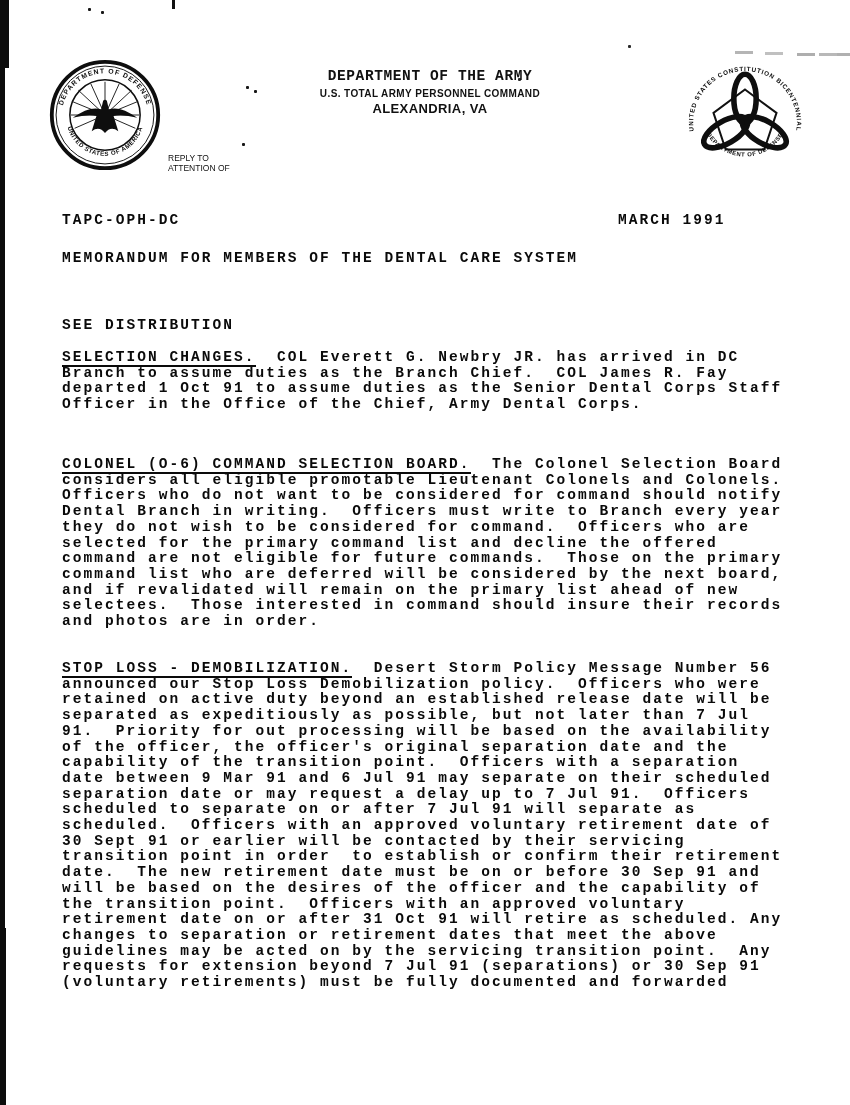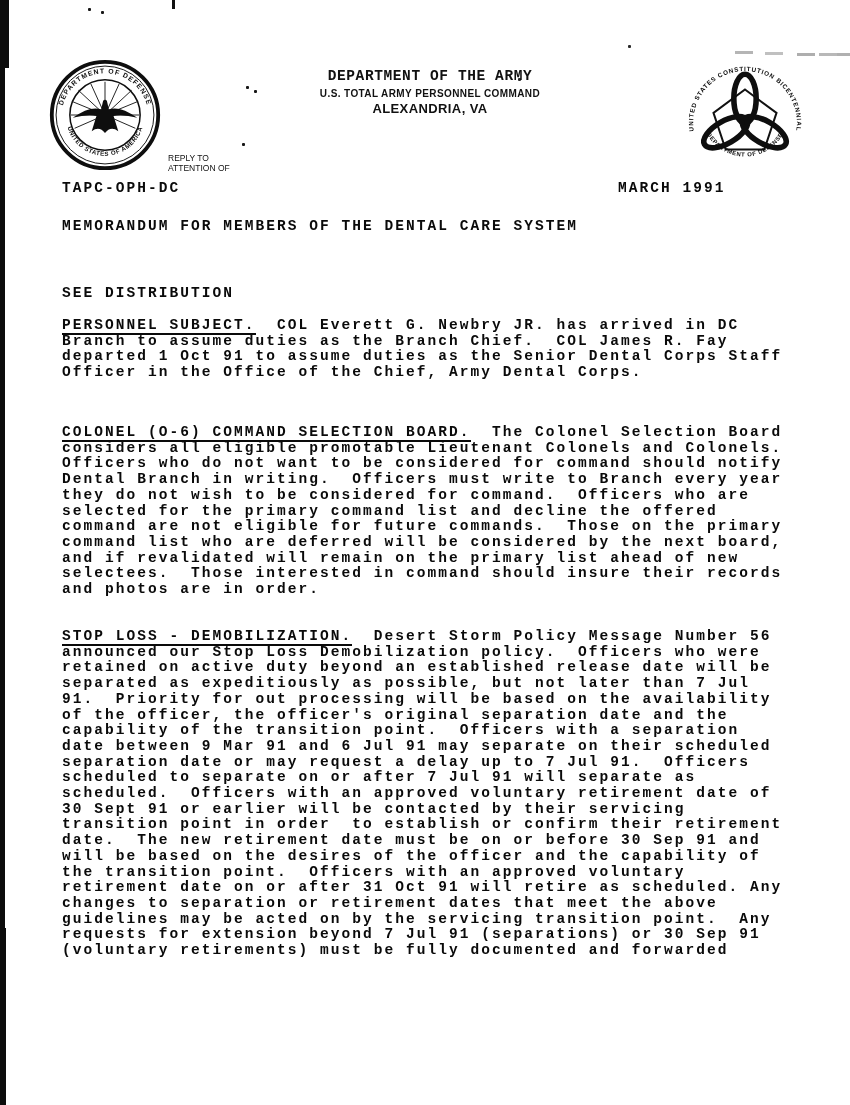--- a/index.html
+++ b/index.html
@@ -23,21 +23,21 @@
   .lh-dept{font-size:14.5px;letter-spacing:.6px;font-family:Liberation Mono, monospace;}
   .lh-cmd{font-size:10px;letter-spacing:.4px;margin-top:4px;}
   .lh-loc{font-size:13px;letter-spacing:.4px;margin-top:2px;text-align:center;}
   .reply-to{position:absolute;left:168px;top:153px;font-family:"Liberation Sans", sans-serif;
     font-weight:normal;font-size:8.5px;line-height:10px;white-space:pre;color:#111;}
   .seal{position:absolute;}
   .seal-left{left:48px;top:58px;width:114px;height:114px;}
   .seal-right{left:684px;top:56px;width:122px;height:122px;}
   
   .tw{position:absolute;left:62px;font-family:"Liberation Mono", monospace;font-weight:bold;
-      font-size:14.5px;letter-spacing:2.05px;line-height:15.7px;white-space:pre;color:#0a0a0a;}
+      font-size:14.5px;letter-spacing:2.05px;line-height:15.7px;white-space:pre;color:#0a0a0a;margin-top:32px;}
   .office-symbol{top:181px;}
   .memo-date{left:618px;top:181px;}
   .memo-to{top:219px;}
   .memo-subject{top:253px;}
   .memo-dist{top:286px;text-align:center;}
   .para-1{top:318px;}
   .para-2{top:425px;}
   .para-3{top:629px;}
   .uhead{border-bottom:2px solid #0a0a0a;}
 </style>
@@ -110,21 +110,21 @@
 
   <div class="reply-to">REPLY TO
 ATTENTION OF</div>
 
   <div class="tw office-symbol">TAPC-OPH-DC</div>
   <div class="tw memo-date">MARCH 1991</div>
 
   <div class="tw memo-to">MEMORANDUM FOR MEMBERS OF THE DENTAL CARE SYSTEM</div>
   <div class="tw memo-dist">SEE DISTRIBUTION</div>
 
-  <div class="tw para-1"><span class="uhead">PERSONNEL SUBJECT.</span><span>  COL Everett G. Newbry JR. has arrived in DC
+  <div class="tw para-1"><span class="uhead">SELECTION CHANGES.</span><span>  COL Everett G. Newbry JR. has arrived in DC
 Branch to assume duties as the Branch Chief.  COL James R. Fay
 departed 1 Oct 91 to assume duties as the Senior Dental Corps Staff
 Officer in the Office of the Chief, Army Dental Corps.</span></div>
 
   <div class="tw para-2"><span class="uhead">COLONEL (O-6) COMMAND SELECTION BOARD.</span><span>  The Colonel Selection Board
 considers all eligible promotable Lieutenant Colonels and Colonels.
 Officers who do not want to be considered for command should notify
 Dental Branch in writing.  Officers must write to Branch every year
 they do not wish to be considered for command.  Officers who are
 selected for the primary command list and decline the offered

